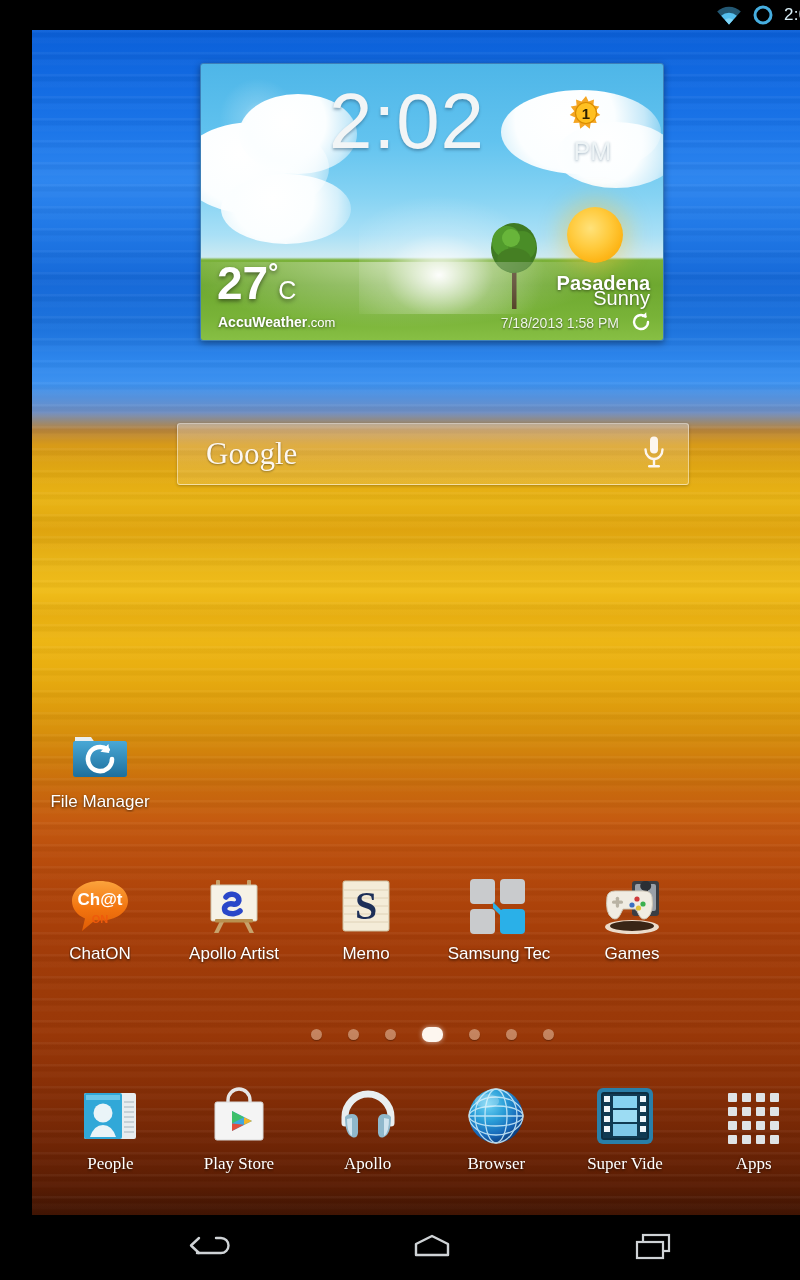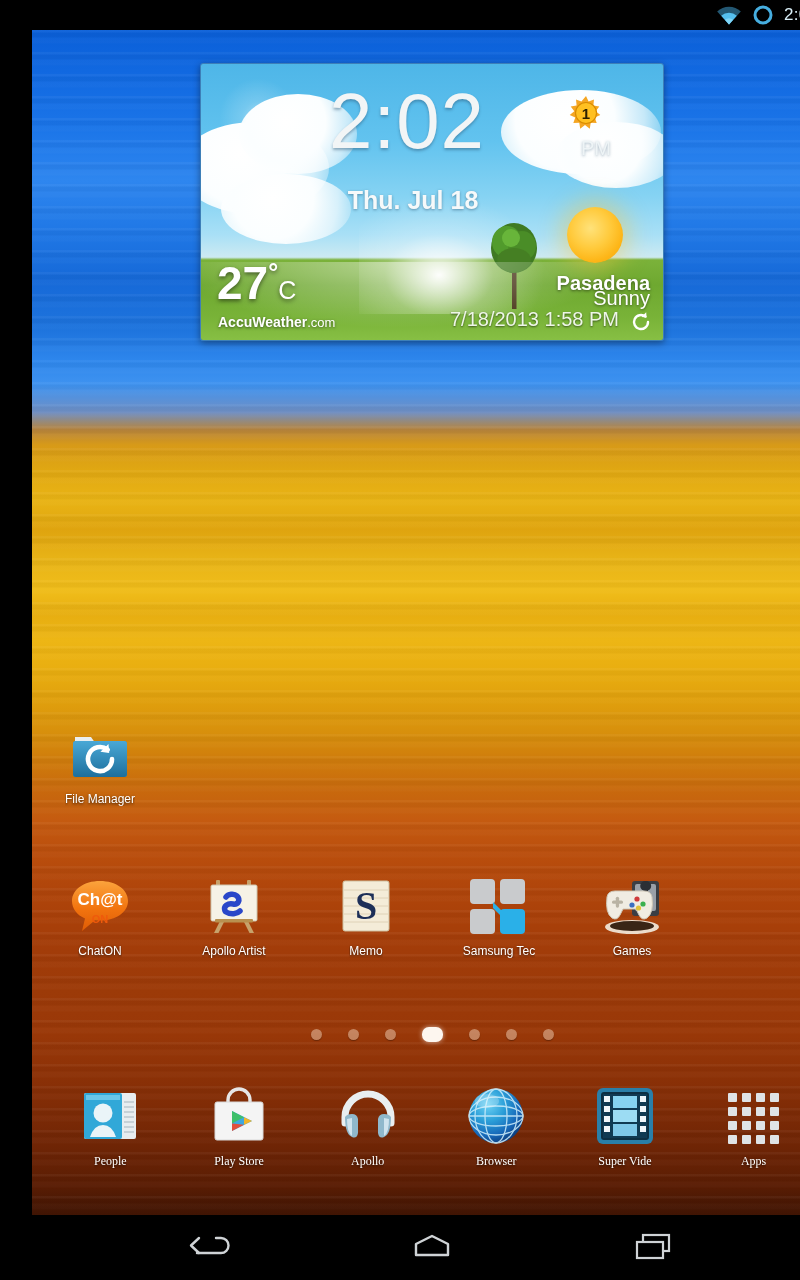--- a/index.html
+++ b/index.html
@@ -97,21 +97,21 @@
     position:absolute; left:40px; top:36px; width:40px; height:40px; border-radius:50%;
     background:radial-gradient(circle, rgba(255,255,255,.22) 0%, rgba(255,255,255,0) 70%);
   }
   .ww-time {
     position:absolute; left:0; top:18px; width:464px; text-align:center;
     padding-right:52px; font-size:78px; font-weight:300; color:#f2f5f6;
     letter-spacing:1px; line-height:1; text-shadow:0 2px 3px rgba(40,80,110,.45);
     font-family:"Liberation Sans", sans-serif;
   }
   .ww-ampm {
-    position:absolute; right:52px; top:73px; font-size:20px; color:#eef4f6;
+    position:absolute; right:52px; top:73px; font-size:25px; color:#eef4f6;
     font-weight:400; text-shadow:0 1px 3px rgba(40,80,110,.45);
   }
   .ww-date {
     position:absolute; left:0; top:122px; width:464px; text-align:center;
     padding-right:40px; font-size:25px; color:#f6f9fa; font-weight:700;
     text-shadow:0 1px 3px rgba(40,80,110,.55);
   }
   .ww-badge {
     position:absolute; right:60px; top:32px; width:34px; height:34px;
   }
@@ -137,21 +137,21 @@
   .ww-brand .dotcom { font-weight:400; font-size:13px; }
   .ww-city {
     position:absolute; right:13px; top:208px; font-size:20px; color:#ffffff;
     font-weight:700; text-shadow:0 1px 3px rgba(0,0,0,.5);
   }
   .ww-cond {
     position:absolute; right:13px; top:223px; font-size:20px; color:#ffffff;
     font-weight:400; text-shadow:0 1px 3px rgba(0,0,0,.5);
   }
   .ww-updated {
-    position:absolute; right:44px; bottom:9px; font-size:20px; color:#eef6e7;
+    position:absolute; right:44px; bottom:9px; font-size:14px; color:#eef6e7;
     text-shadow:0 1px 2px rgba(0,0,0,.55);
   }
   .ww-refresh { position:absolute; right:10px; bottom:6px; width:24px; height:24px; }
   .ww-tree { position:absolute; left:283px; top:148px; width:62px; height:100px; }
   .ww-ground-shine {
     position:absolute; left:0; top:198px; width:464px; height:80px;
     background:radial-gradient(ellipse at 42% 0%, rgba(255,255,255,.45) 0%, rgba(255,255,255,0) 58%);
     pointer-events:none;
   }
 
@@ -168,21 +168,21 @@
   }
   #search-bar .mic { margin-left:auto; margin-right:22px; }
 
   
   .app {
     position:absolute; width:110px; display:flex; flex-direction:column;
     align-items:center; cursor:pointer;
   }
   .app .glyph { width:62px; height:62px; position:relative; }
   .app .label {
-    margin-top:7px; font-size:12px; color:#ffffff; max-width:110px;
+    margin-top:7px; font-size:17px; color:#ffffff; max-width:110px;
     white-space:nowrap; overflow:hidden; text-overflow:clip;
     text-shadow:0 1px 3px rgba(0,0,0,.75); text-align:right;
   }
 
   
   #page-dots {
     position:absolute; left:0; top:1027px; width:800px;
     display:flex; justify-content:center; align-items:center; gap:26px;
   }
   #page-dots .dot {
@@ -250,21 +250,20 @@
       <svg width="34" height="34" viewBox="0 0 34 34">
         <g fill="#f5a623">
           <path d="M17 0 l2.6 5.4 L25 3.4 l-0.6 6 5.9 1 -3.6 4.8 4.6 3.9 -5.6 2.3 2 5.7 -6-0.4 -0.9 6 -4.8-3.7 -4.8 3.7 -0.9-6 -6 0.4 2-5.7 -5.6-2.3 4.6-3.9 -3.6-4.8 5.9-1 -0.6-6 5.4 2z"></path>
         </g>
         <circle cx="17" cy="17" r="10.5" fill="#ffc021"></circle>
         <circle cx="17" cy="17" r="10.5" fill="none" stroke="#d98c00" stroke-width="1.2"></circle>
       </svg>
       <span class="num">1</span>
     </div>
 
-    <div class="ww-date">Thu. Jul 18</div>
 
     <div class="ww-sun"></div>
 
     <svg class="ww-tree" viewBox="0 0 62 100">
       <rect x="28" y="52" width="4.5" height="45" fill="#4d3a1e"></rect>
       <ellipse cx="30" cy="36" rx="23" ry="25" fill="#3f7a22"></ellipse>
       <ellipse cx="23" cy="30" rx="15" ry="16" fill="#519b2c"></ellipse>
       <ellipse cx="38" cy="34" rx="14" ry="15" fill="#4a8d27"></ellipse>
       <ellipse cx="30" cy="48" rx="17" ry="12" fill="#457f23"></ellipse>
       <ellipse cx="27" cy="26" rx="9" ry="9" fill="#68b53a"></ellipse>
@@ -285,20 +284,31 @@
     <div class="ww-updated">7/18/2013 1:58 PM</div>
 
     <span class="ww-refresh">
       <svg width="24" height="24" viewBox="0 0 24 24">
         <path d="M19 12a7 7 0 1 1-2.6-5.4" fill="none" stroke="#ffffff" stroke-width="2.4" stroke-linecap="round"></path>
         <path d="M17.2 2.3 L17.6 7.6 L12.4 6.9 Z" fill="#ffffff"></path>
       </svg>
     </span>
   </div>
 
+  <div id="search-bar">
+    <span class="g-label">Google</span>
+    <span class="mic">
+      <svg width="24" height="34" viewBox="0 0 24 34">
+        <rect x="8" y="1.5" width="8" height="17" rx="4" fill="#fdf6ef"></rect>
+        <path d="M3.5 14.5 a8.5 9.5 0 0 0 17 0" fill="none" stroke="#fdf6ef" stroke-width="2.4" stroke-linecap="round"></path>
+        <rect x="10.8" y="23" width="2.4" height="7" fill="#fdf6ef"></rect>
+        <rect x="6" y="30" width="12" height="2.4" rx="1.2" fill="#fdf6ef"></rect>
+      </svg>
+    </span>
+  </div>
 
   <div class="app" style="left:13px; top:723px;">
     <span class="glyph">
       <svg width="62" height="62" viewBox="0 0 62 62">
         <path d="M6 14 h16 l3.5 5 h30 v4 H6 Z" fill="#e9eef1"></path>
         <rect x="4" y="18" width="54" height="36" rx="3" fill="#2f8fc0"></rect>
         <rect x="4" y="18" width="54" height="36" rx="3" fill="url(#fmg)"></rect>
         <defs>
           <linearGradient id="fmg" x1="0" y1="0" x2="0" y2="1">
             <stop offset="0%" stop-color="#4aa8d6"></stop>

